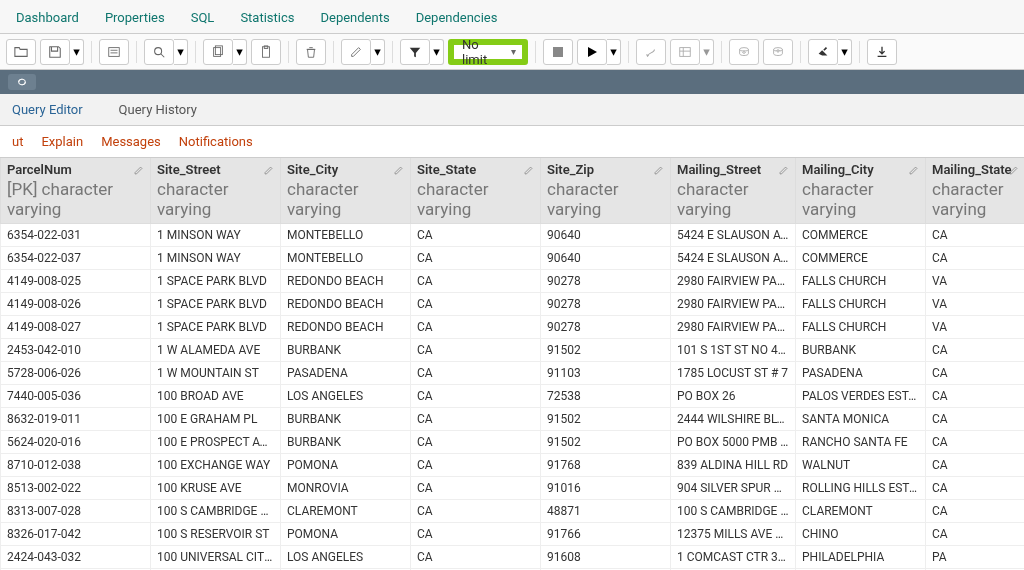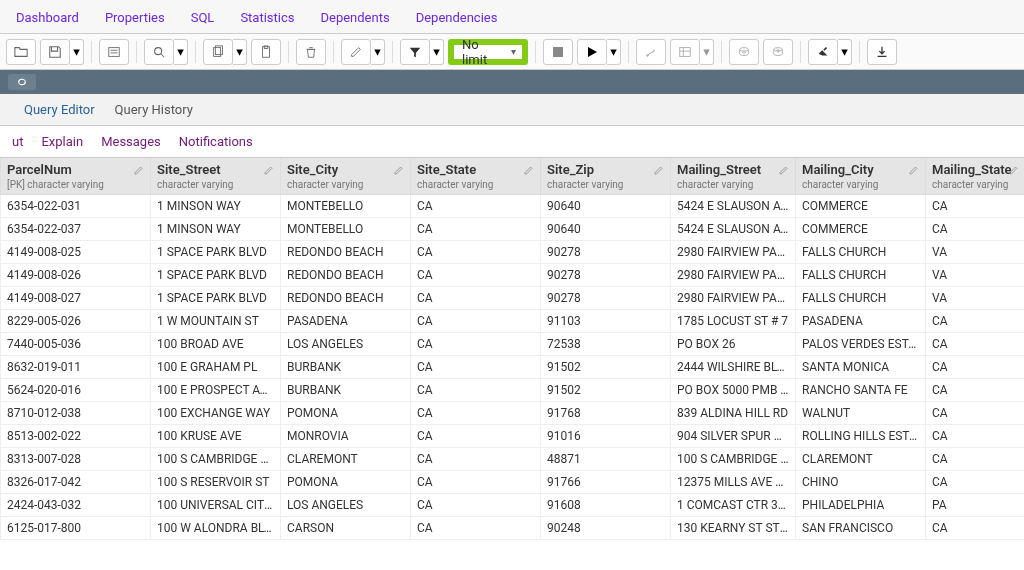--- a/index.html
+++ b/index.html
@@ -1,45 +1,45 @@
 <!DOCTYPE html>
 <html><head>
 <meta charset="utf-8">
 <style>
 * { margin: 0; padding: 0; box-sizing: border-box; font-family: -apple-system, BlinkMacSystemFont, "Segoe UI", Roboto, Helvetica, Arial, sans-serif; font-size: 13px; }
 body { width: 1024px; height: 570px; overflow: hidden; background: #fff; color: #333; }
 
 .main-tabs { display: flex; border-bottom: 1px solid #ccc; padding: 4px 6px 0 6px; gap: 6px; background: #f7f7f7; }
-.main-tabs .tab { padding: 6px 10px 8px 10px; cursor: pointer; color: #6d28d9; }
+.main-tabs .tab { padding: 6px 10px 8px 10px; cursor: pointer; color: #0f766e; }
 
 .toolbar { display: flex; align-items: center; padding: 4px 6px; border-bottom: 1px solid #ccc; gap: 4px; background: #fafafa; height: 36px; }
 .btn { height: 26px; min-width: 30px; border: 1px solid #ccc; border-radius: 3px; background: #fff; display: inline-flex; align-items: center; justify-content: center; cursor: pointer; padding: 0 6px; }
 .btn.play svg { fill: #000; }
 .btn.stop svg { fill: #888; }
 .btn.dim svg, .btn.dim { color: #999; }
 .btn.dim path { stroke: #aaa; }
 .select { height: 26px; border: 6px solid #84cc16; border-radius: 3px; background: #fff; padding: 0 18px 0 8px; position: relative; display: inline-flex; align-items: center; min-width: 80px; }
 .select::after { content: "▾"; position: absolute; right: 6px; font-size: 10px; color: #666; }
 .toolbar .divider { width: 1px; height: 22px; background: #ddd; margin: 0 3px; }
 .mini-caret { width: 14px; min-width: 14px; border-left: none; border-radius: 0 3px 3px 0; margin-left: -4px; }
 .nolimit { width: 80px; }
 
 .link-bar { background: #5b6e7e; padding: 4px 8px; display: flex; align-items: center; }
 .link-bar .chip { background: #6d8090; border-radius: 3px; padding: 2px 6px; display: inline-flex; align-items: center; }
 
-.query-tabs { display: flex; gap: 20px; padding: 8px 24px; border-bottom: 1px solid #ccc; background: #f2f2f2; color: #555; }
+.query-tabs { display: flex; gap: 36px; padding: 8px 12px; border-bottom: 1px solid #ccc; background: #f2f2f2; color: #555; }
 .query-tabs .qt { cursor: pointer; }
 .query-tabs .qt.active { color: #2a6496; }
 
-.output-tabs { display: flex; gap: 18px; padding: 8px 12px; border-bottom: 1px solid #ccc; background: #fff; color: #701a75; }
+.output-tabs { display: flex; gap: 18px; padding: 8px 12px; border-bottom: 1px solid #ccc; background: #fff; color: #c2410c; }
 
 .grid { width: 100%; overflow: hidden; }
 .grid table { border-collapse: collapse; width: 100%; table-layout: fixed; }
 .grid th { text-align: left; padding: 4px 6px; border: 1px solid #ddd; border-top: none; background: #e5e5e5; font-weight: 600; font-size: 12px; position: relative; }
-.grid th .sub { font-weight: 400; color: #777; font-size: 10px; display: block; margin-top: 2px; }
+.grid th .sub { font-weight: 400; color: #777; font-size: 17px; display: block; margin-top: 2px; }
 .grid th .edit { position: absolute; right: 6px; top: 6px; color: #777; cursor: pointer; }
 .grid td { padding: 4px 6px; border: 1px solid #eee; font-size: 12px; white-space: nowrap; overflow: hidden; text-overflow: ellipsis; color: #333; }
 .grid col.c0 { width: 150px; }
 .grid col.c1 { width: 130px; }
 .grid col.c2 { width: 130px; }
 .grid col.c3 { width: 130px; }
 .grid col.c4 { width: 130px; }
 .grid col.c5 { width: 125px; }
 .grid col.c6 { width: 130px; }
 .grid col.c7 { width: 100px; }
@@ -284,21 +284,31 @@
           <td>4149-008-027</td>
           <td>1 SPACE PARK BLVD</td>
           <td>REDONDO BEACH</td>
           <td>CA</td>
           <td>90278</td>
           <td>2980 FAIRVIEW PARK ...</td>
           <td>FALLS CHURCH</td>
           <td>VA</td>
         </tr>
         <tr>
-          <td>8229-005-026</td>
+          <td>2453-042-010</td>
+          <td>1 W ALAMEDA AVE</td>
+          <td>BURBANK</td>
+          <td>CA</td>
+          <td>91502</td>
+          <td>101 S 1ST ST NO 400</td>
+          <td>BURBANK</td>
+          <td>CA</td>
+        </tr>
+        <tr>
+          <td>5728-006-026</td>
           <td>1 W MOUNTAIN ST</td>
           <td>PASADENA</td>
           <td>CA</td>
           <td>91103</td>
           <td>1785 LOCUST ST # 7</td>
           <td>PASADENA</td>
           <td>CA</td>
         </tr>
         <tr>
           <td>7440-005-036</td>

